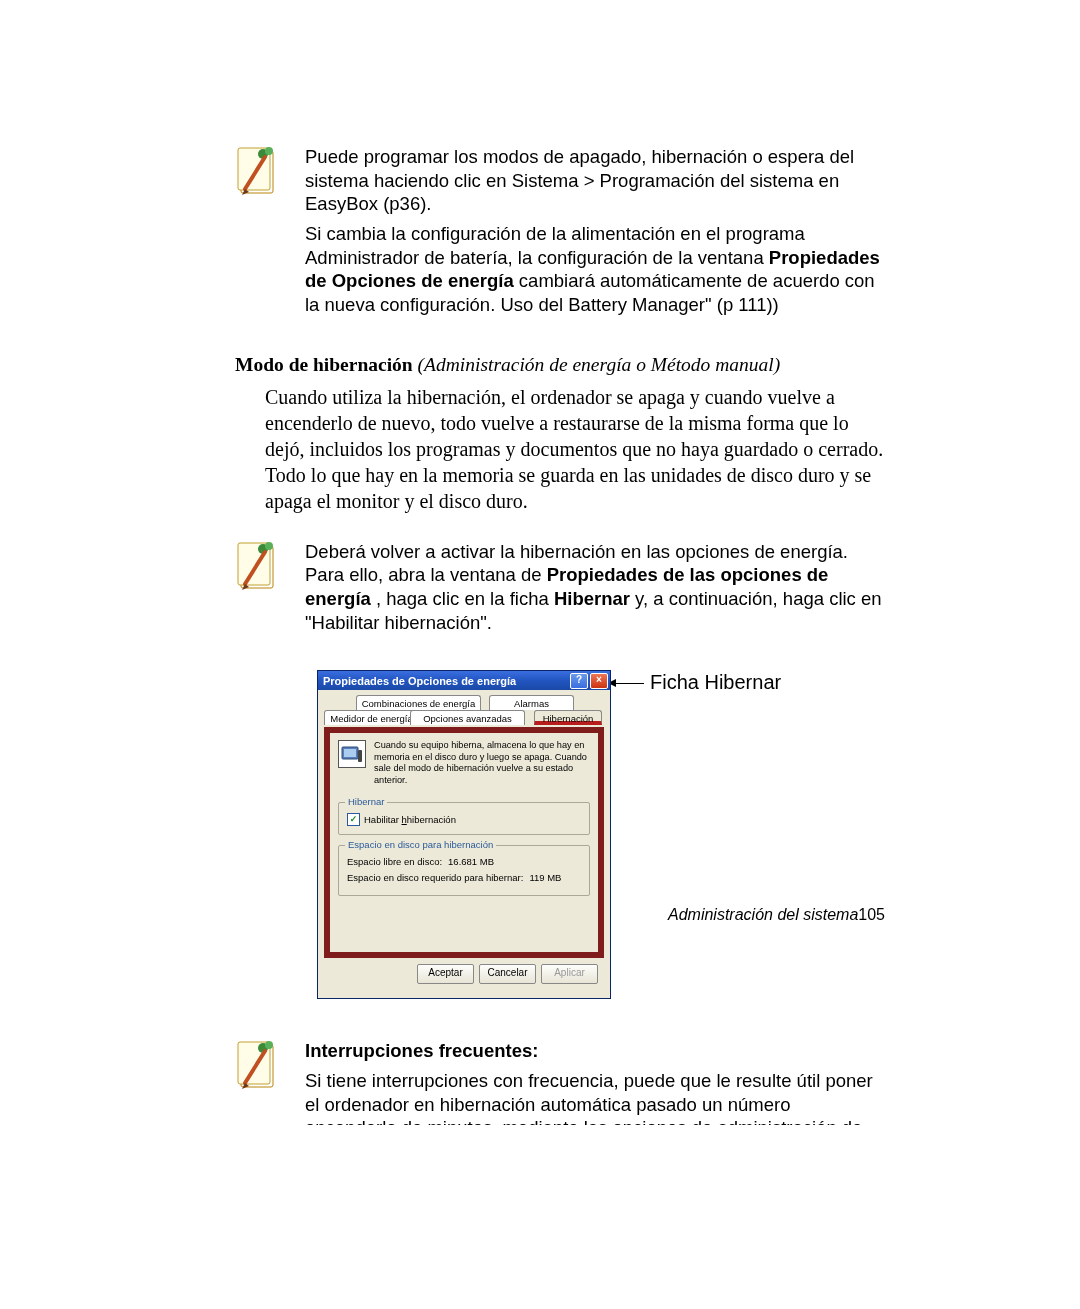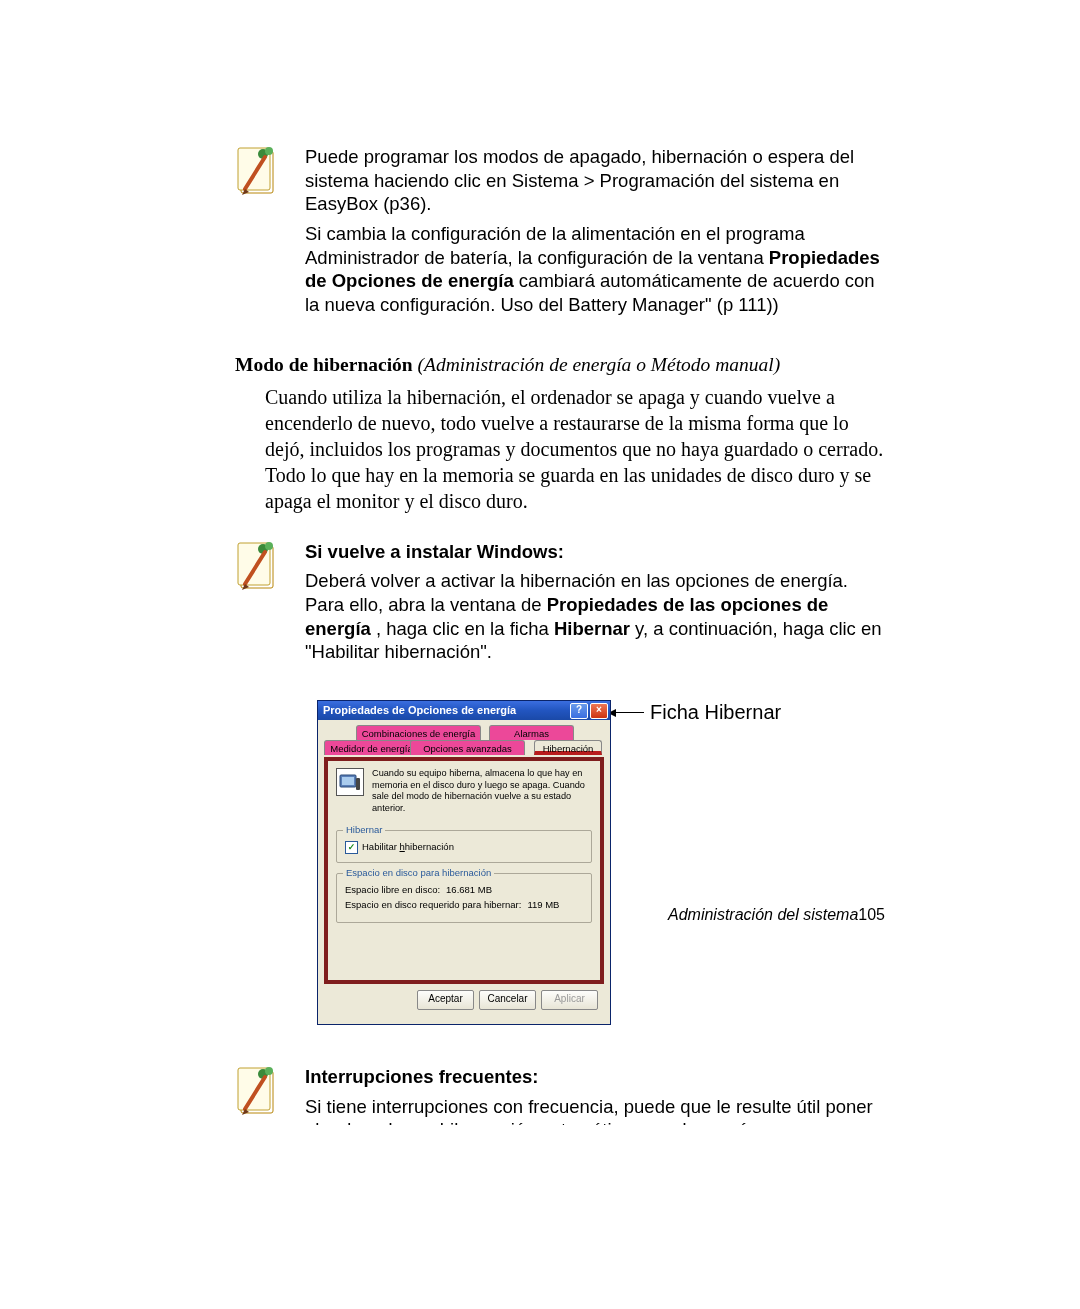--- a/index.html
+++ b/index.html
@@ -88,34 +88,34 @@
   .tb-close { background: linear-gradient(#ee7755,#cc3311); }
 
   .tab-body { padding: 5px 6px 8px 6px; }
   .tab {
     position:absolute;
     top:0;
     height:15px;
     border:1px solid #888;
     border-bottom:none;
     border-radius: 3px 3px 0 0;
-    background:#ec4899;
+    background:#ffffff;
     font-size:9.5px;
     text-align:center;
     line-height:15px;
     box-sizing:border-box;
   }
   .tab.back1 { left:32px; width:125px; z-index:1; }
   .tab.back2 { left:165px; width:85px; z-index:1; }
   .tab.front1 { left:0; width:95px; top:15px; z-index:3; }
   .tab.front2 { left:86px; width:115px; top:15px; z-index:3; }
   .tab.active { left:210px; width:68px; top:15px; z-index:4; background:#ece9d8; border-bottom:4px solid #b91c1c; font-weight:normal;}
   .tab-row-stack { height:31px; position:relative; margin-bottom:2px;}
   .tab-panel {
-    border:4px solid #7f1d1d;
+    border:6px solid #7f1d1d;
     background:#ece9d8;
     padding: 7px 8px 12px 8px;
     margin-top:-1px;
     min-height: 200px;
   }
   .icon-row { display:flex; align-items:flex-start; gap:8px; margin-bottom:16px;}
   .hib-icon {
     width:26px; height:26px;
     border:1px solid #555;
     background:#fff;
@@ -226,21 +226,20 @@
       <svg width="46" height="54" viewBox="0 0 46 54">
         <rect x="6" y="6" width="32" height="42" rx="2" fill="#fff" stroke="#b8860b" stroke-width="1"></rect>
         <rect x="3" y="3" width="32" height="42" rx="2" fill="#fffce8" stroke="#c0a030" stroke-width="1"></rect>
         <circle cx="28" cy="9" r="5" fill="#3a8a3a"></circle>
         <circle cx="34" cy="6" r="4" fill="#5ab05a"></circle>
         <line x1="30" y1="12" x2="10" y2="44" stroke="#c05020" stroke-width="4" stroke-linecap="round"></line>
         <polygon points="10,44 7,50 14,47" fill="#703818"></polygon>
       </svg>
     </div>
     <div class="note-text">
-      <p><span class="bold">Si vuelve a instalar Windows:</span></p>
       <p>
         <span>Deberá volver a activar la hibernación en las opciones de energía. Para ello, abra la ventana de </span>
         <span class="bold">Propiedades de las opciones de energía</span>
         <span> , haga clic en la ficha </span>
         <span class="bold">Hibernar</span>
         <span> y, a continuación, haga clic en "Habilitar hibernación".</span>
       </p>
     </div>
   </div>
 

